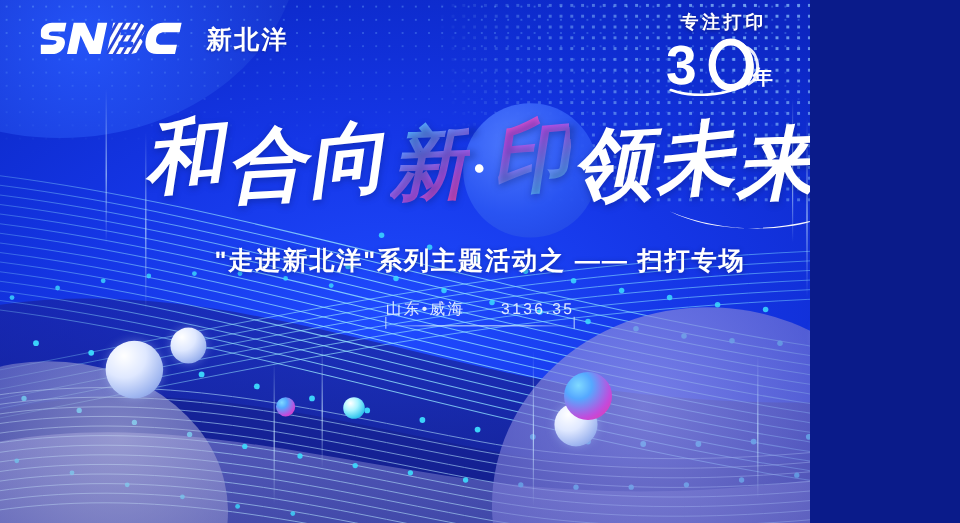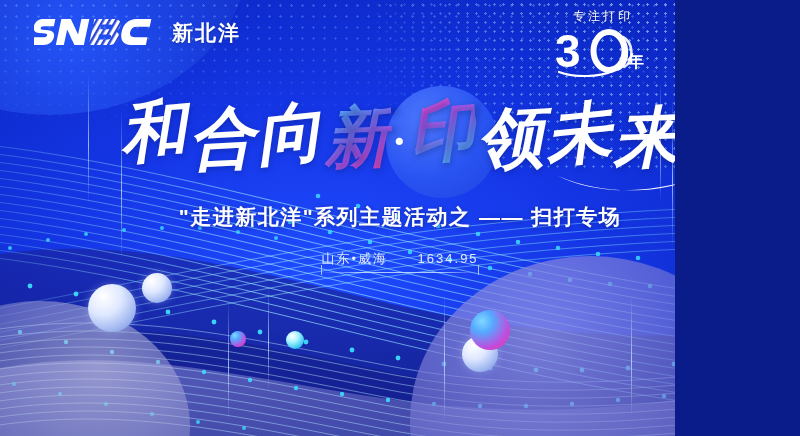--- a/index.html
+++ b/index.html
@@ -83,21 +83,21 @@
   #logo-wrap { position:absolute; left:34px; top:16px; display:flex; align-items:center; gap:12px; }
   #snbc-mark { display:block; }
   #logo-cn {
     color:#ffffff; font-size:21px; font-weight:bold; letter-spacing:2px;
     text-shadow:0 1px 2px rgba(0,0,20,.25);
   }
 
   
   #anniv { position:absolute; right:14px; top:10px; width:116px; text-align:center; color:#fff; }
   #anniv-top {
-    font-size:12px; font-weight:normal; letter-spacing:3px; line-height:1.15;
+    font-size:15px; font-weight:bold; letter-spacing:3px; line-height:1.15;
     text-shadow:0 1px 3px rgba(0,10,60,.5);
   }
   #anniv-num-row { position:relative; height:50px; margin-top:1px; }
   #anniv-svg { display:block; margin:0 auto; }
 
   
   #title-block { position:absolute; left:0; top:0; width:800px; }
   #main-title {
     position:absolute; left:0; top:96px; width:800px;
     text-align:center;
@@ -415,20 +415,20 @@
       <path d="M2,6 C34,22 78,25 128,12 C96,24 44,24 2,6 Z" fill="#ffffff" opacity="0.96"></path>
     </svg>
   </div>
 
   <div id="subtitle">"走进新北洋"系列主题活动之 —— 扫打专场</div>
 
   <div id="meta-line">
     <span id="meta-inner">
       <span>山东•威海</span>
       <span class="sep"></span>
-      <span>1634.95</span>
+      <span>3136.35</span>
       <span id="meta-underline"></span>
       <span id="meta-tick-l"></span>
       <span id="meta-tick-r"></span>
     </span>
   </div>
 
 </div>
 
 </body></html>

